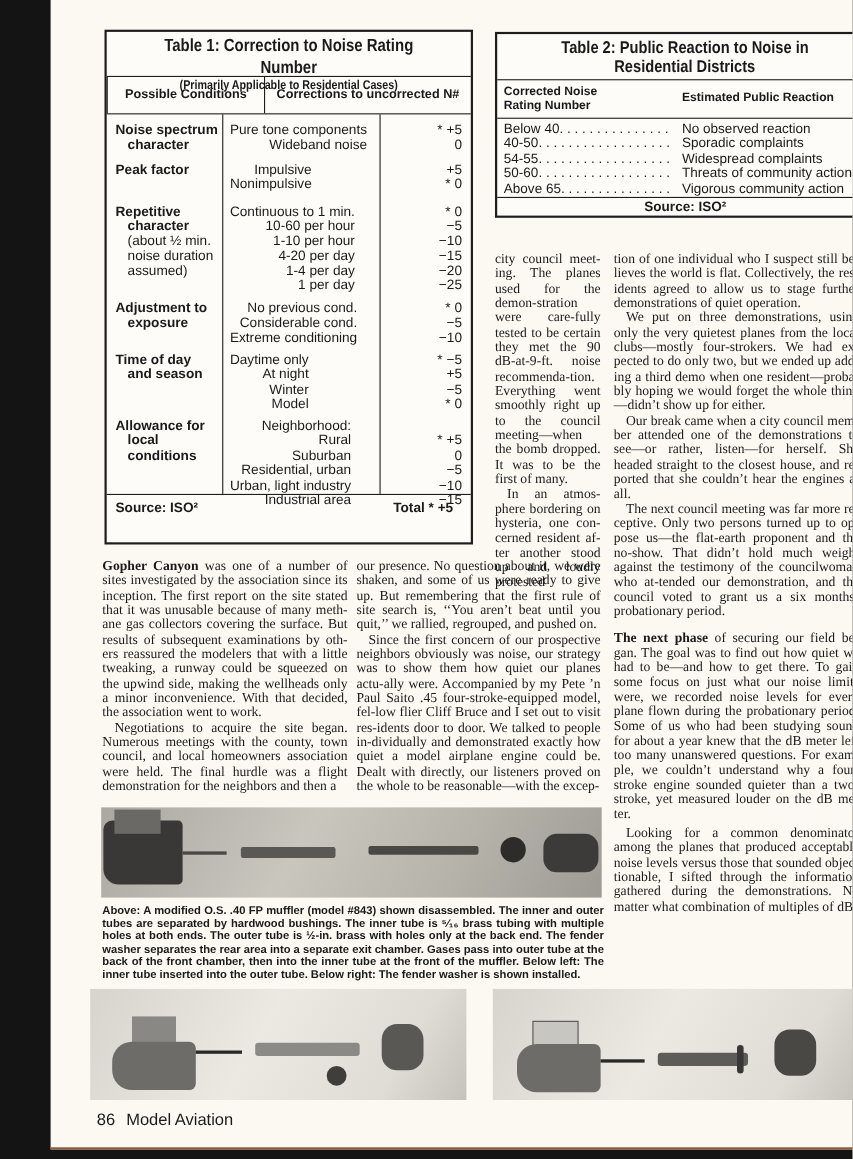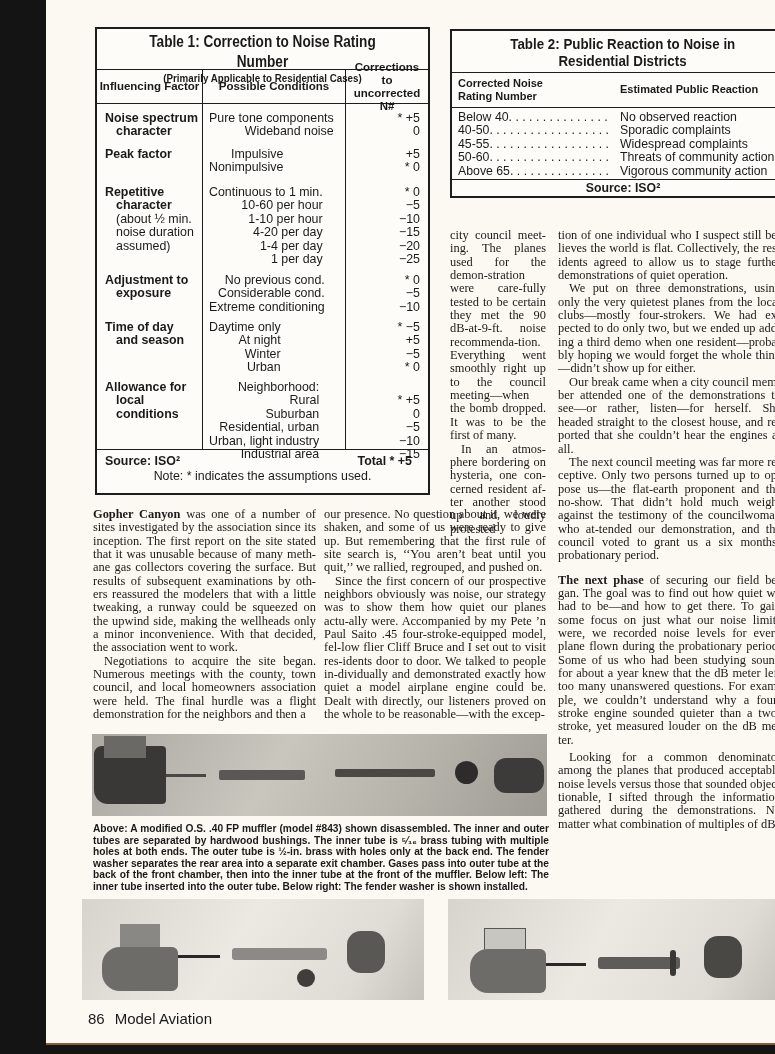--- a/index.html
+++ b/index.html
@@ -75,21 +75,20 @@
 <body>
 
 <div class="page">
 
   <div class="t1">
     <div class="title">
       <div class="main">Table 1: Correction to Noise Rating Number</div>
       <div class="sub">(Primarily Applicable to Residential Cases)</div>
     </div>
     <div class="hdr">
-      <div class="c1">Influencing Factor</div>
       <div class="c2">Possible Conditions</div>
       <div class="c3" style="padding:0 4px">Corrections to uncorrected N#</div>
     </div>
     <div class="body">
       <div class="col c1">
         <div class="grp factor" style="top:8px">
           <div>Noise spectrum</div>
           <div class="ind">character</div>
         </div>
         <div class="grp factor" style="top:44px">
@@ -135,21 +134,21 @@
         </div>
         <div class="grp cond" style="top:170px">
           <div>No previous cond.</div>
           <div>Considerable cond.</div>
           <div>Extreme conditioning</div>
         </div>
         <div class="grp cond" style="top:217px">
           <div>Daytime only</div>
           <div>At night</div>
           <div>Winter</div>
-          <div>Urban</div>
+          <div>Model</div>
         </div>
         <div class="grp cond" style="top:277px">
           <div>Neighborhood:</div>
           <div>Rural</div>
           <div>Suburban</div>
           <div>Residential, urban</div>
           <div>Urban, light industry</div>
           <div>Industrial area</div>
         </div>
       </div>
@@ -187,21 +186,20 @@
           <div>0</div>
           <div>−5</div>
           <div>−10</div>
           <div>−15</div>
         </div>
       </div>
     </div>
     <div class="foot">
       <span class="src">Source: ISO²</span>
       <span class="tot">Total * +5</span>
-      <div class="note">Note: * indicates the assumptions used.</div>
     </div>
   </div>
 
   <div class="t2">
     <div class="title">
       <span>Table 2: Public Reaction to Noise in</span><br>
       <span>Residential Districts</span>
     </div>
     <div class="hdr">
       <div class="h1">
@@ -213,21 +211,21 @@
     <div class="rows">
       <div class="row">
           <span class="k">Below 40. . . . . . . . . . . . . . .</span>
           <span class="v">No observed reaction</span>
         </div>
       <div class="row">
           <span class="k">40-50. . . . . . . . . . . . . . . . . .</span>
           <span class="v">Sporadic complaints</span>
         </div>
       <div class="row">
-          <span class="k">45-55. . . . . . . . . . . . . . . . . .</span>
+          <span class="k">54-55. . . . . . . . . . . . . . . . . .</span>
           <span class="v">Widespread complaints</span>
         </div>
       <div class="row">
           <span class="k">50-60. . . . . . . . . . . . . . . . . .</span>
           <span class="v">Threats of community action</span>
         </div>
       <div class="row">
           <span class="k">Above 65. . . . . . . . . . . . . . .</span>
           <span class="v">Vigorous community action</span>
         </div>

